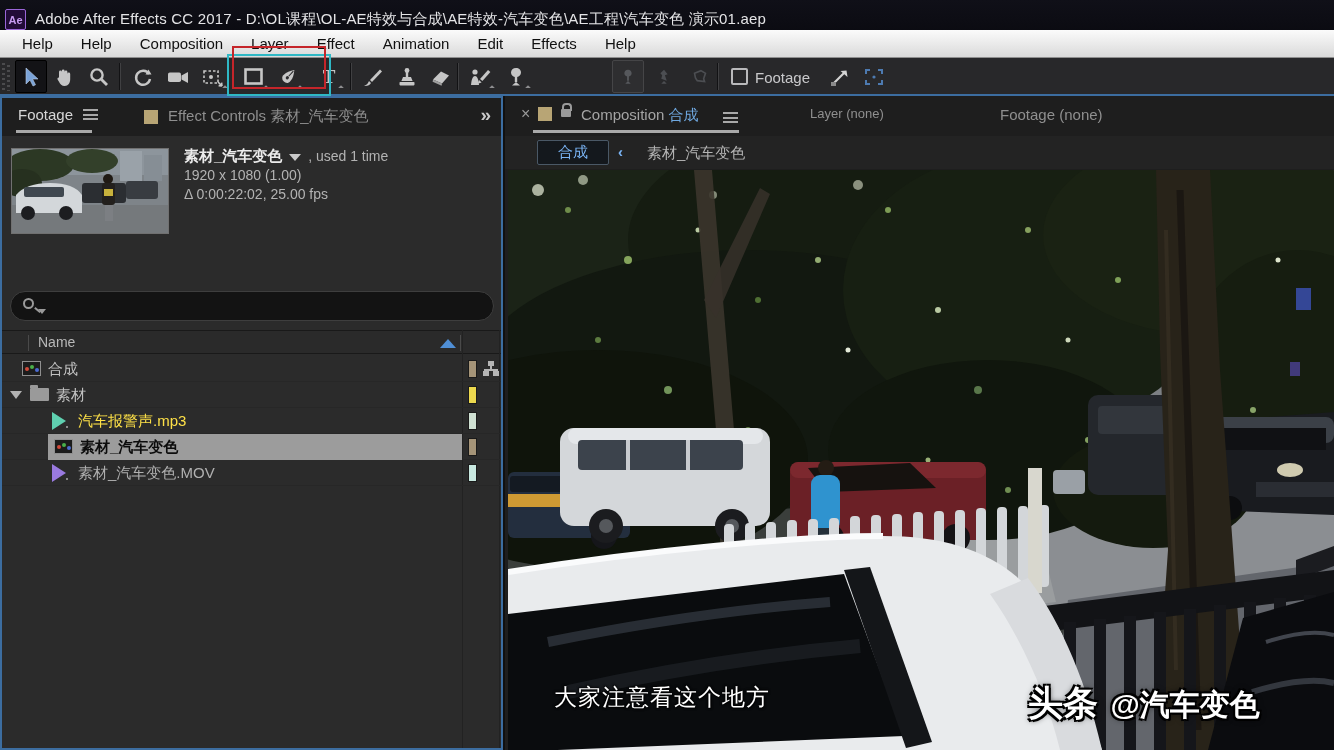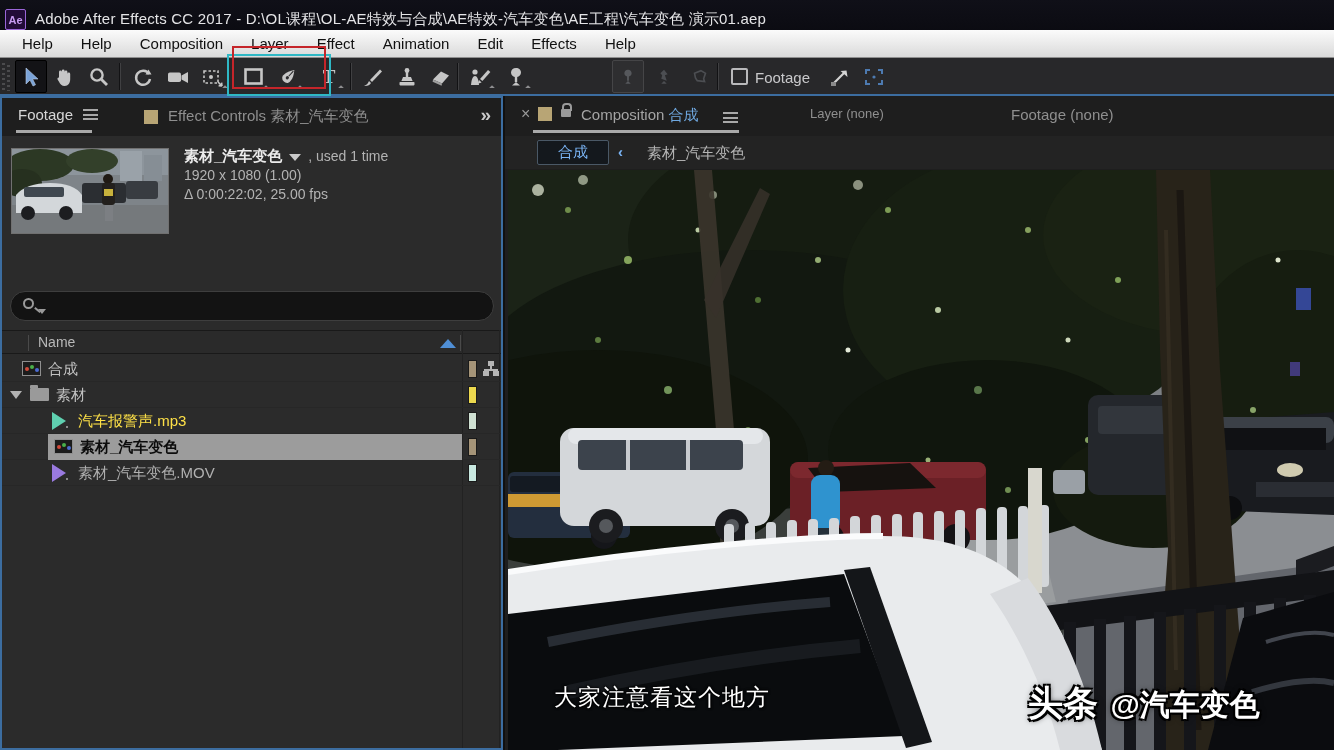--- a/index.html
+++ b/index.html
@@ -102,21 +102,21 @@
   .cp-x { position:absolute; left:16px; top:9px; color:#9a9a9a; font-size:16px; }
   .cp-tansq { position:absolute; left:33px; top:11px; }
   .lock { position:absolute; left:56px; top:13px; width:10px; height:8px; background:#9a9a9a; border-radius:1px; }
   .lock:before { content:""; position:absolute; left:1px; top:-6px; width:6px; height:6px;
     border:2px solid #9a9a9a; border-bottom:none; border-radius:4px 4px 0 0; }
   .cp-comp-label { position:absolute; left:76px; top:10px; font-size:15px; color:#a4a4a4; }
   .cp-comp-name { color:#6fa8e0; }
   .cp-ham { position:absolute; left:218px; top:13px; }
   .cp-underline { position:absolute; left:28px; top:34px; width:206px; height:3px; background:#a9a9a9; }
   .cp-tab2 { position:absolute; left:305px; top:10px; color:#8f8f8f; font-size:13px; }
-  .cp-tab3 { position:absolute; left:506px; top:10px; color:#8f8f8f; font-size:15px; }
+  .cp-tab3 { position:absolute; left:495px; top:10px; color:#8f8f8f; font-size:15px; }
   .crumbbar { position:absolute; left:0; top:40px; width:100%; height:33px; background:#232323; }
   .crumb-box { position:absolute; left:32px; top:4px; width:72px; height:25px; background:#14181d;
     border:1px solid #4a5866; border-radius:2px; color:#7ab4f5; font-size:15px;
     display:flex; align-items:center; justify-content:center; }
   .crumb-chev { position:absolute; left:113px; top:7px; color:#7ab4f5; font-size:15px; font-weight:bold; }
   .crumb-item { position:absolute; left:142px; top:8px; color:#b5b5b5; font-size:15px; }
   
   .viewer { position:absolute; left:508px; top:170px; width:826px; height:724px; background:#404040; overflow:hidden;text-align:center; }
   .viewer svg { display:block; }
   .subtitle { position:absolute; left:46px; top:512px; color:#fff; font-size:23px;

